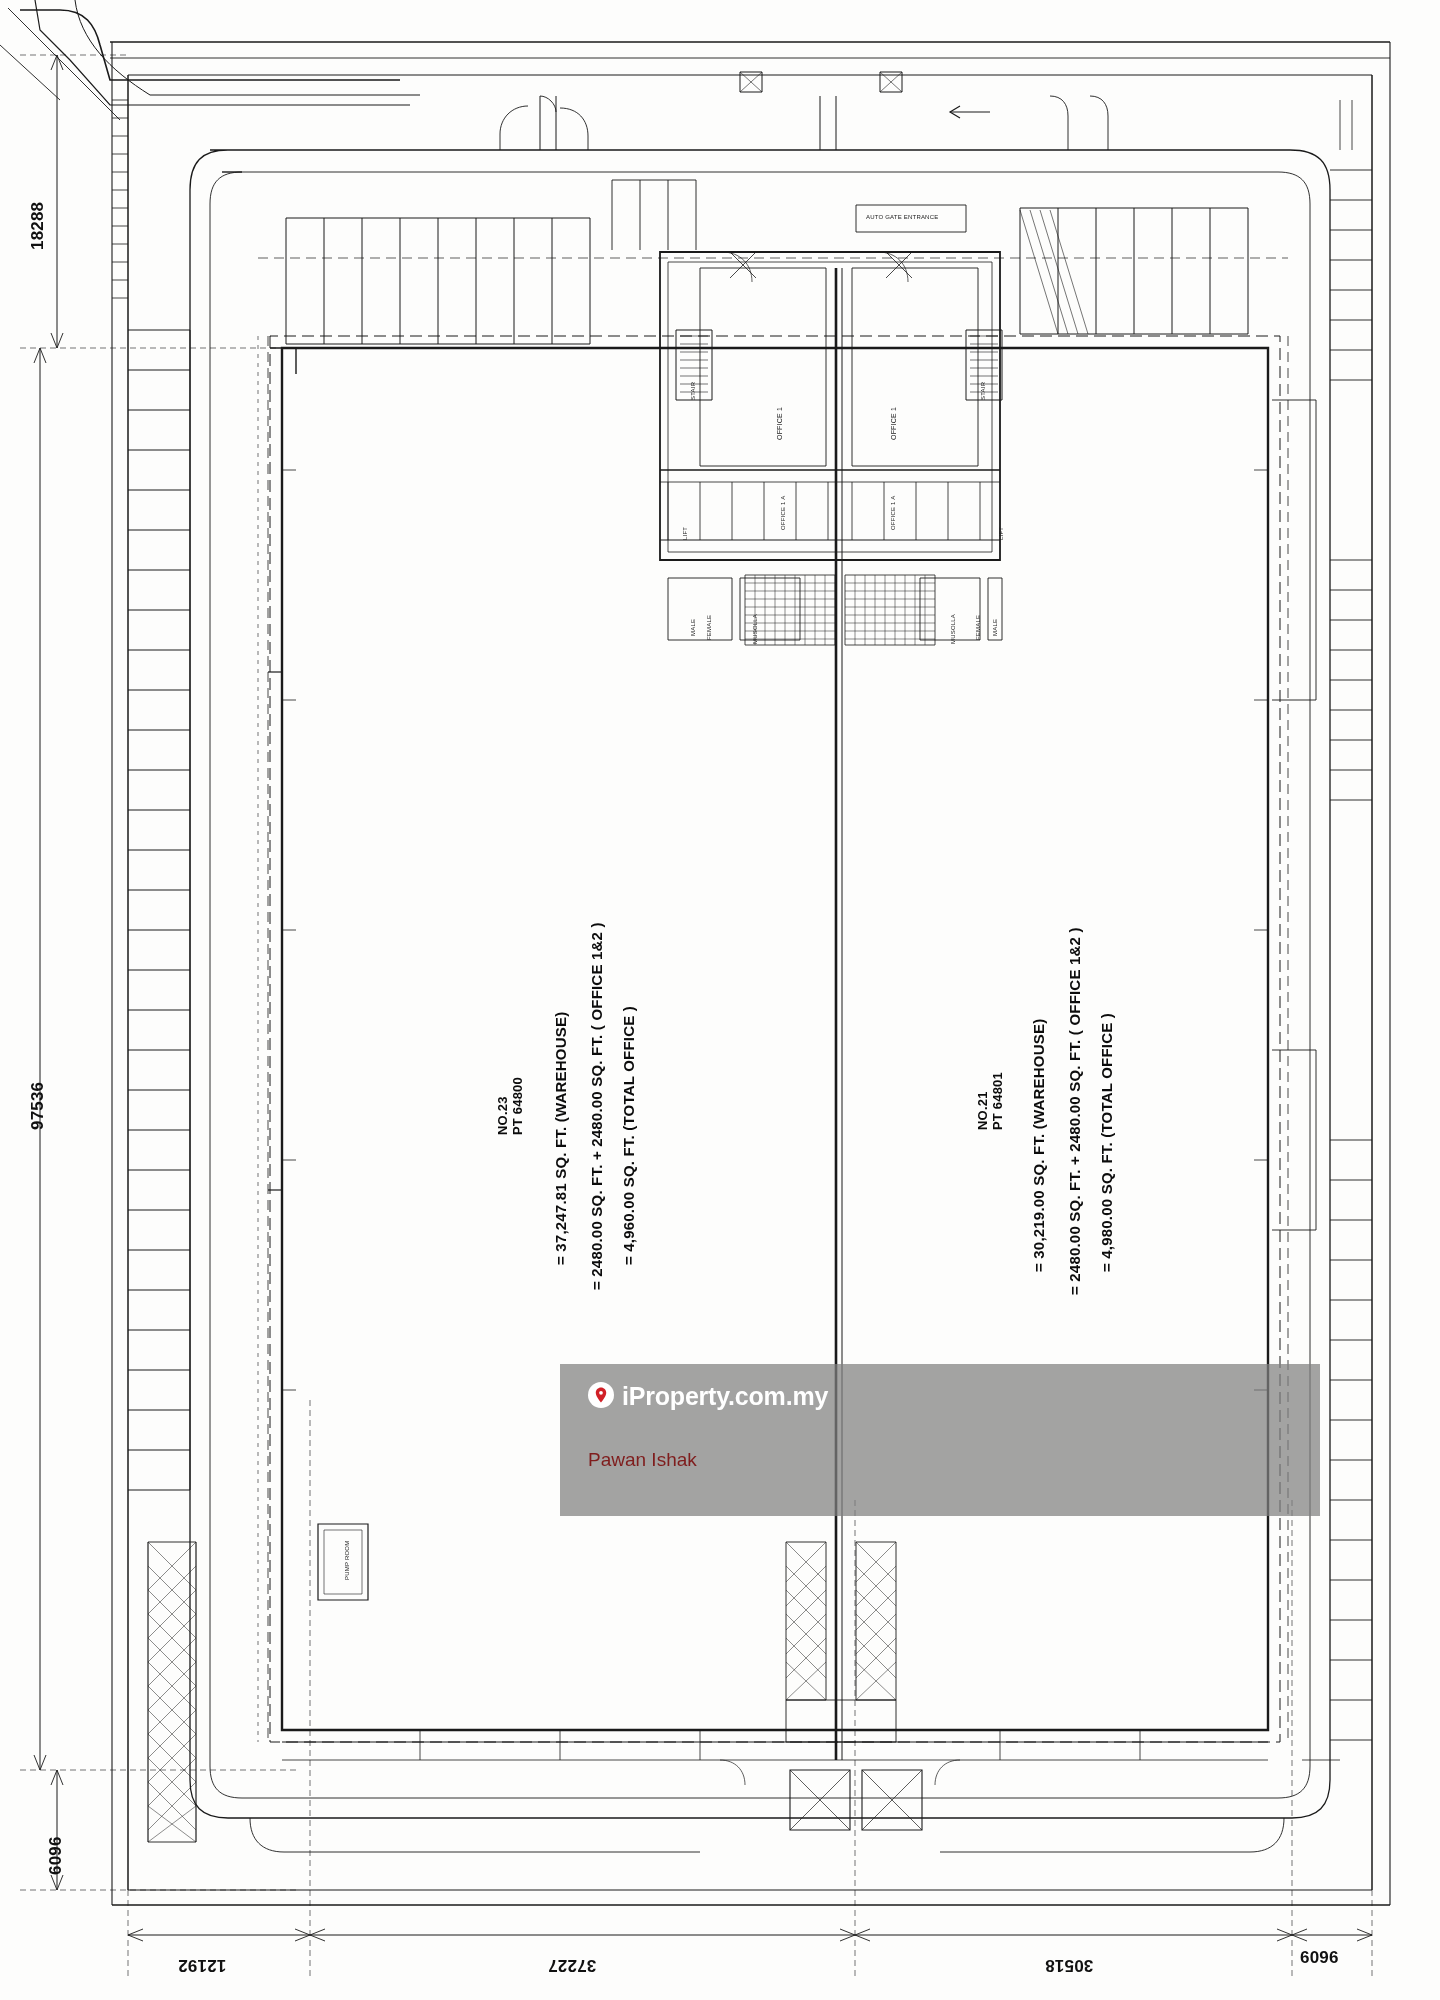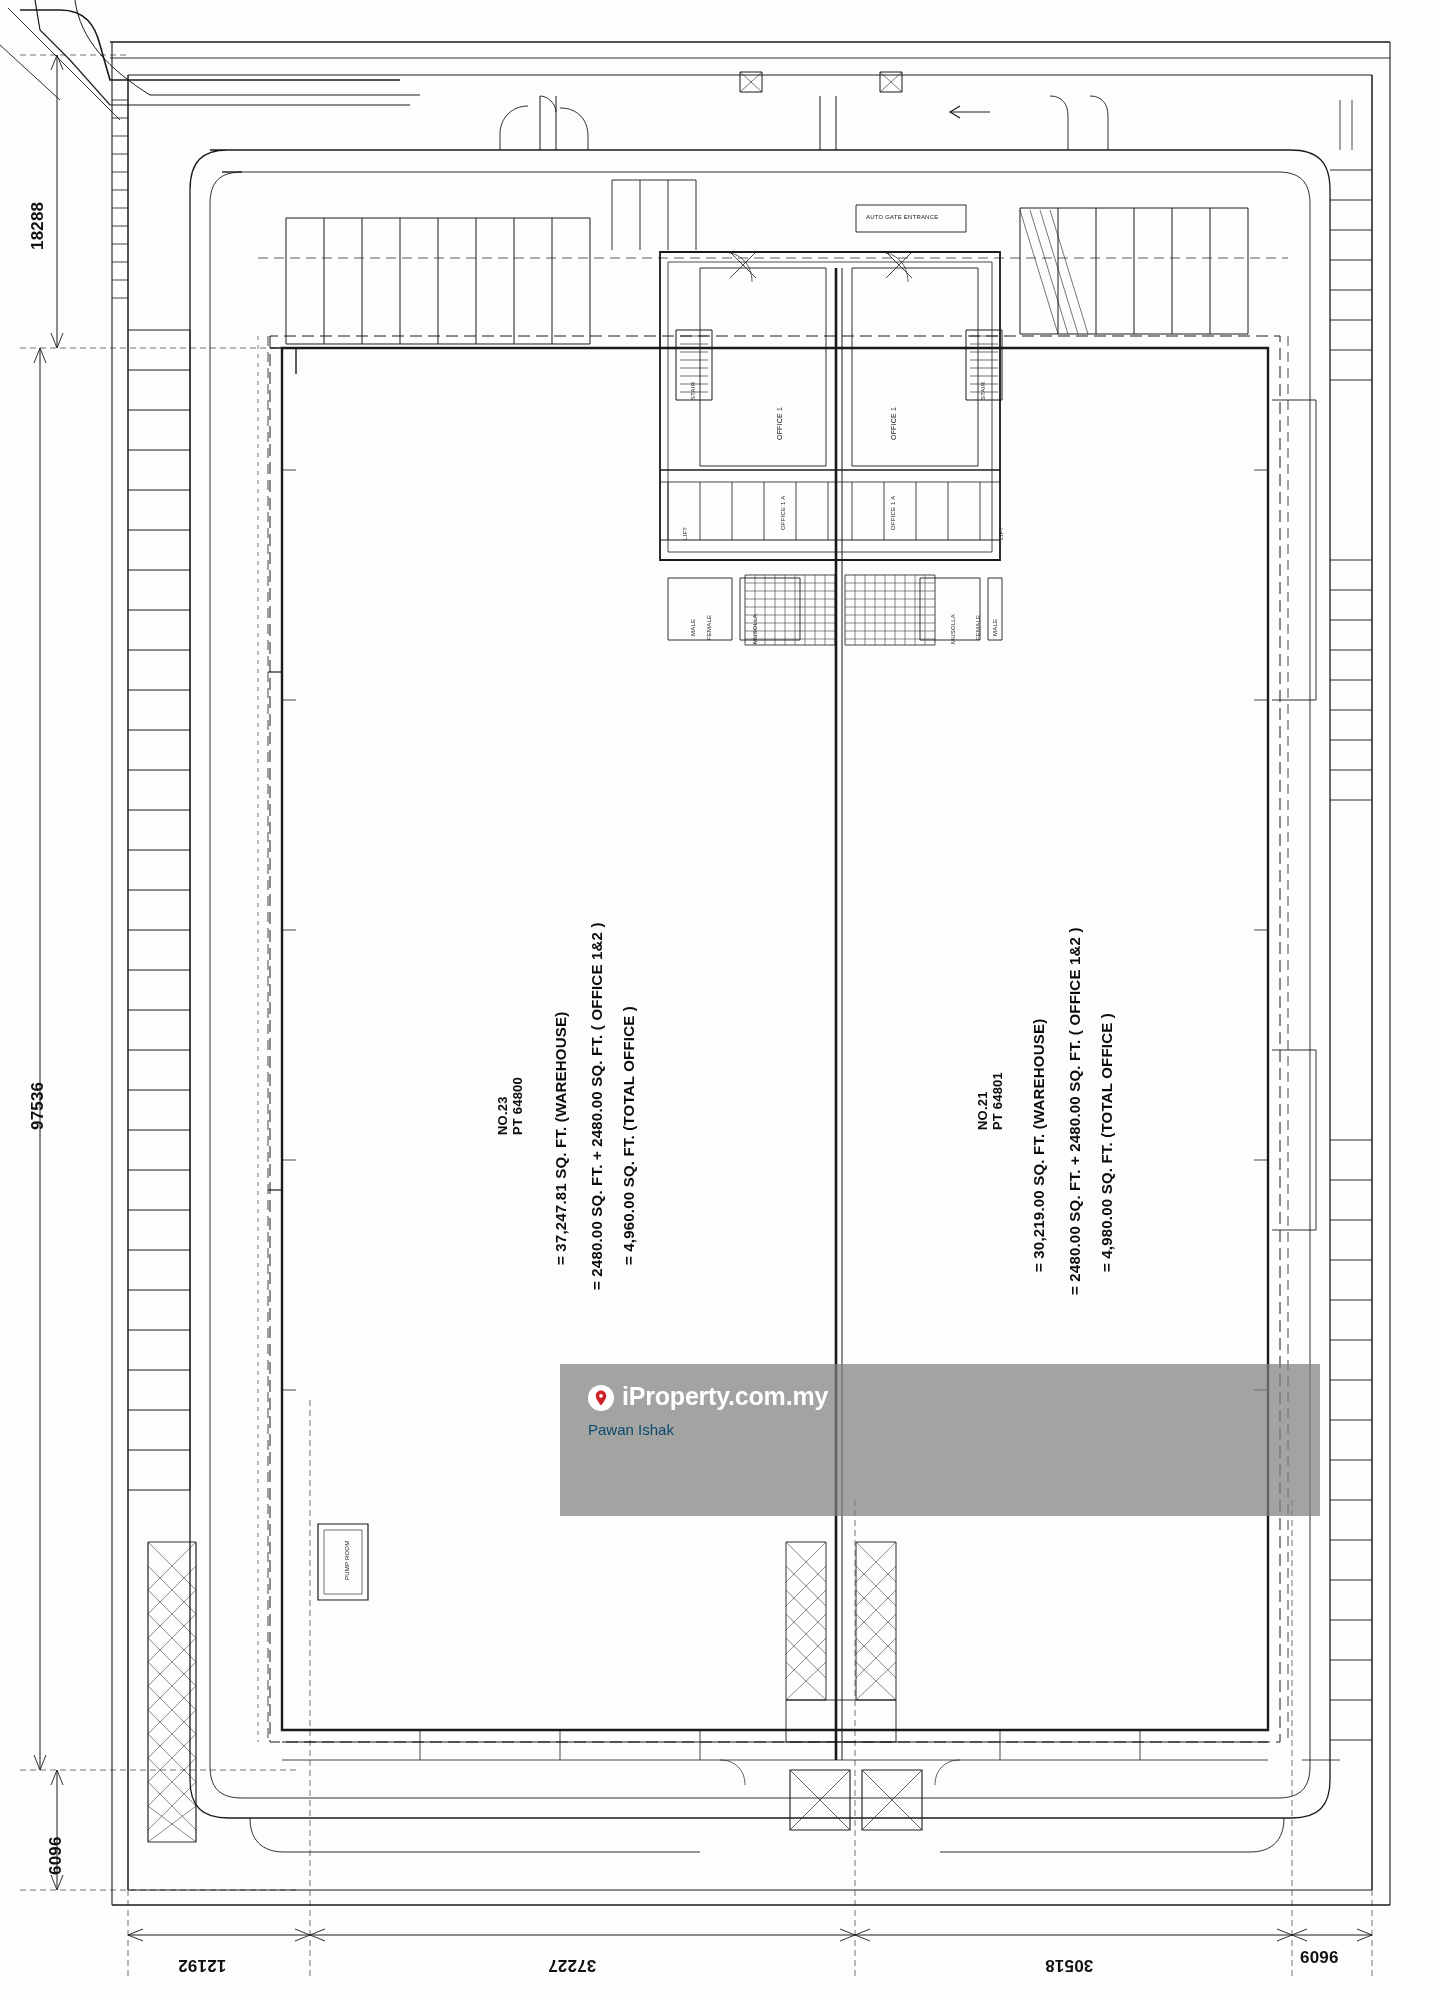--- a/index.html
+++ b/index.html
@@ -73,41 +73,41 @@
     top: 1364px;
     width: 760px;
     height: 152px;
     background: rgba(128,128,128,0.72);
     color: #ffffff;
     box-sizing: border-box;
     padding: 18px 0 0 28px;
   }
   #watermark .wm-brand {
     display: flex;
-    align-items: flex-end;
+    align-items: flex-start;
     gap: 8px;
     font-size: 25px;
     font-weight: 700;
     letter-spacing: -0.2px;
   }
   #watermark .wm-pin {
     width: 26px;
     height: 26px;
     border-radius: 50%;
     background: #ffffff;
     display: inline-flex;
     align-items: center;
     justify-content: center;
   }
   #watermark .wm-pin svg { display:block; }
   #watermark .wm-agent {
-    margin-top: 10px;
-    font-size: 15px;
+    margin-top: 38px;
+    font-size: 19px;
     font-weight: 400;
-    color: #0c4a6e;
+    color: #7f1d1d;
   }
 </style>
 </head>
 <body>
 
 <div id="plan">
 
   <svg class="plan-svg" viewBox="0 0 1440 2000">
     <g stroke="#1a1a1a" fill="none" stroke-width="1.2">
 

